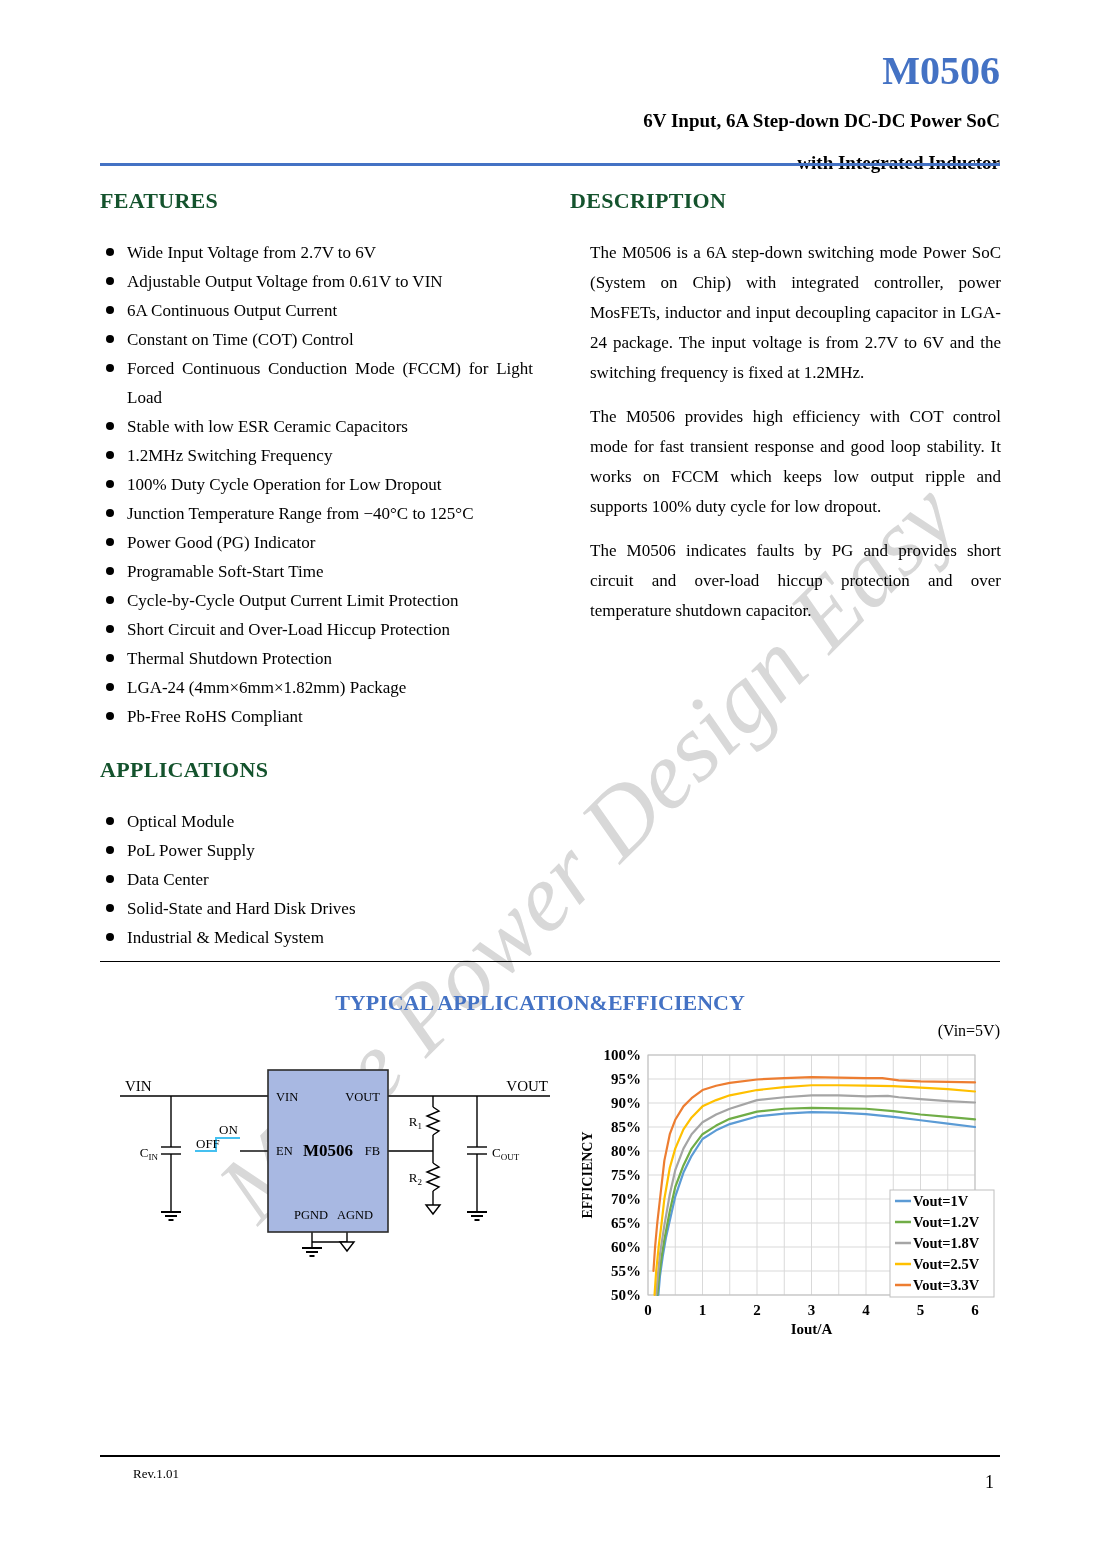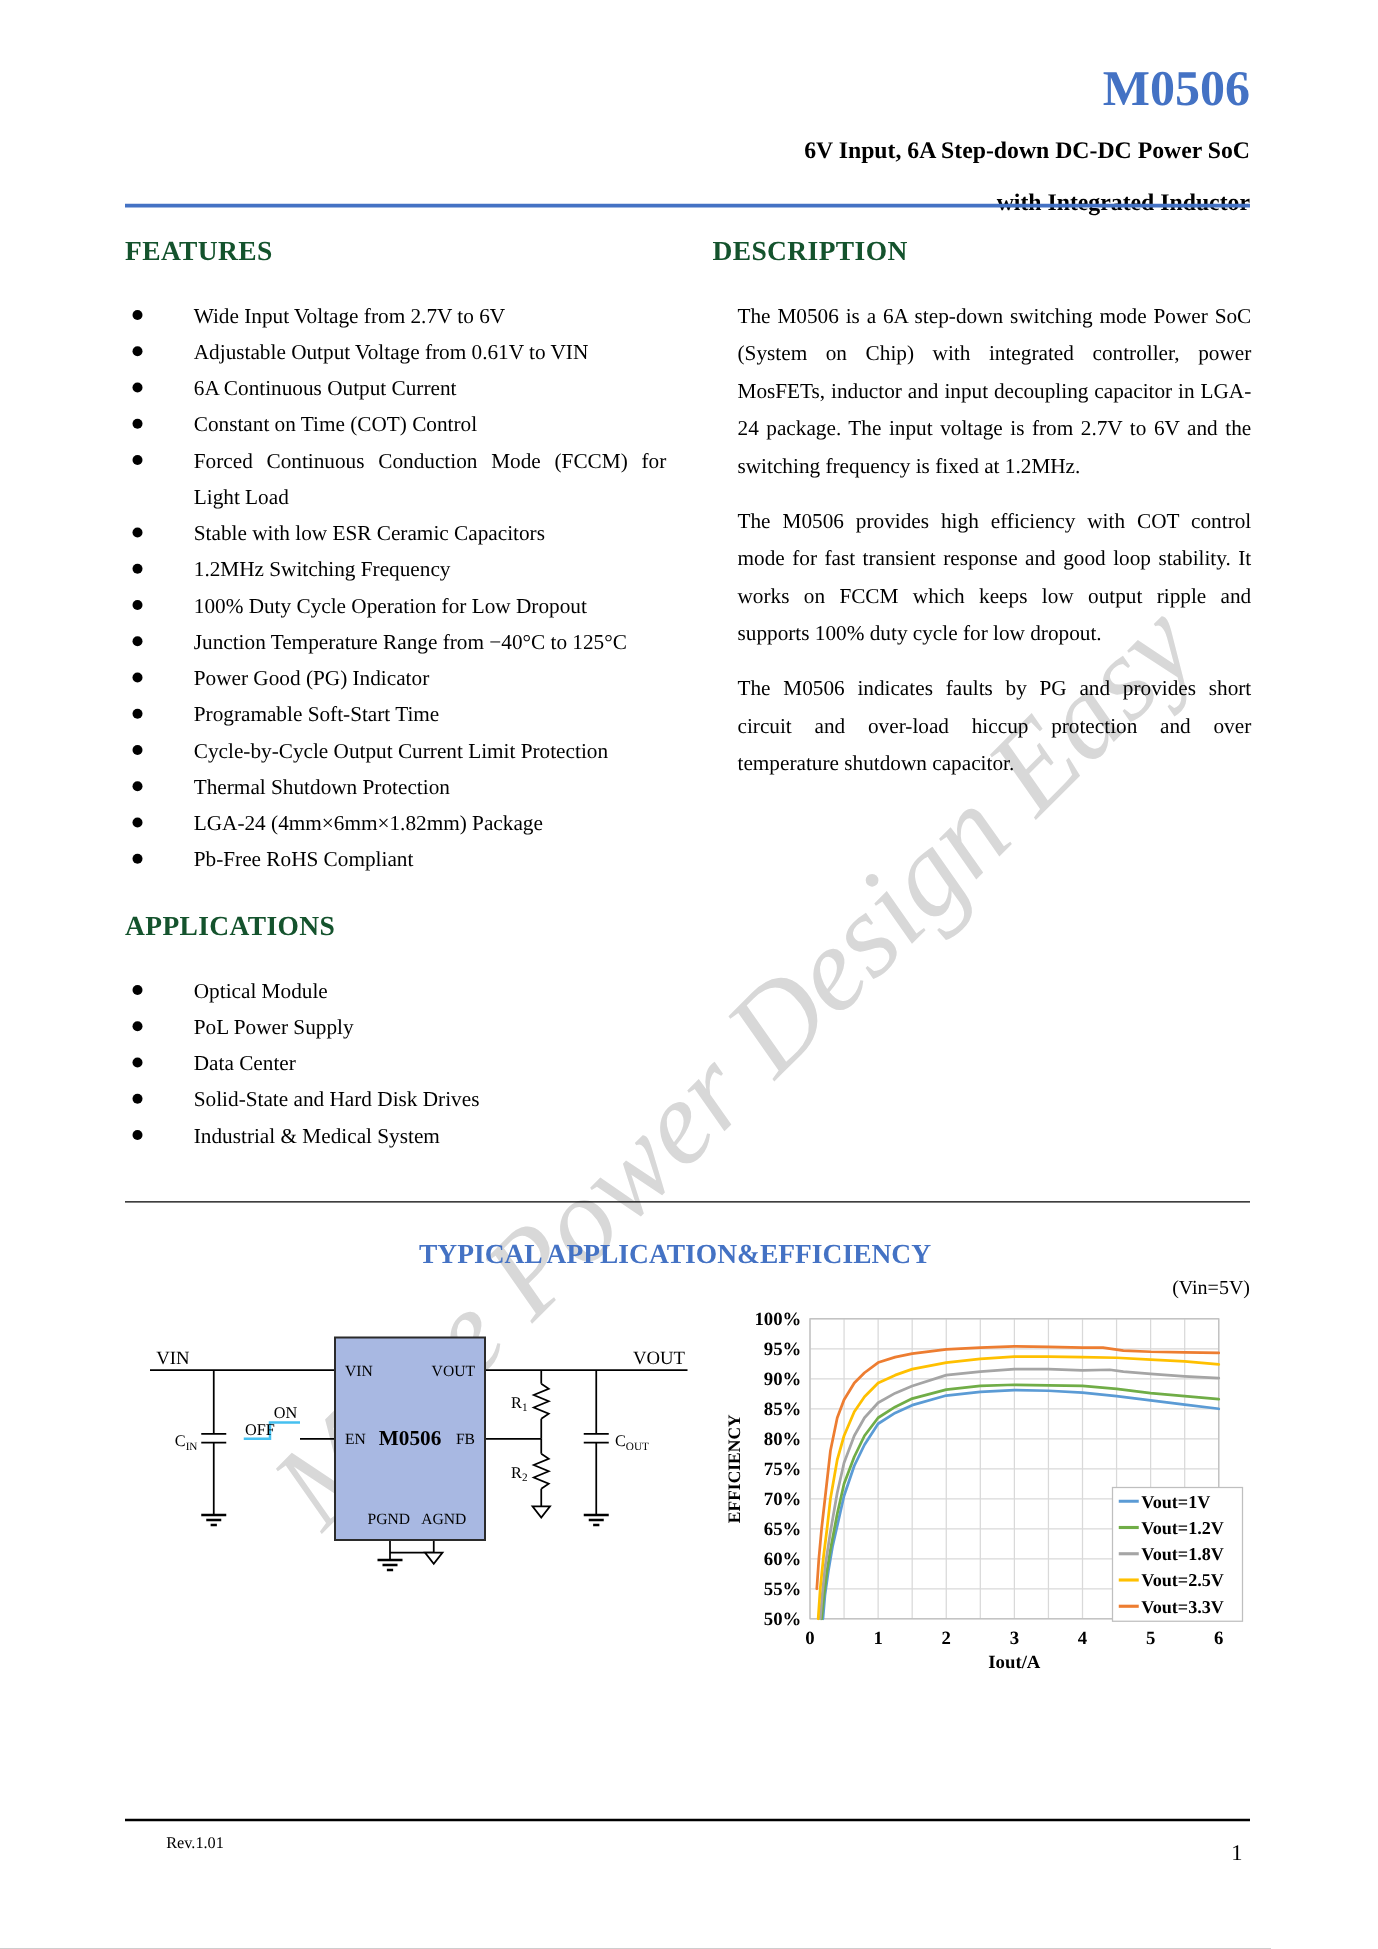--- a/index.html
+++ b/index.html
@@ -24,21 +24,21 @@
 
   
   .col-left  { top:188px; left:100px;  width:433px; }
   .col-right { top:188px; left:570px; width:431px; }
   .section-title { font-size:22px; font-weight:bold; color:#14532d; letter-spacing:.3px; }
   .mt { margin-top:26px; }
 
   ul.bullets { list-style:none; margin:24px 0 0 0; padding:0; font-size:17px; }
   ul.bullets li { display:flex; line-height:29px; }
   ul.bullets .dot { flex:none; width:8px; height:8px; border-radius:50%; background:#000; margin:10px 13px 0 6px; }
-  ul.bullets .li-text { flex:1; text-align:justify;margin-left:28px; }
+  ul.bullets .li-text { flex:1; text-align:justify; }
 
   .desc-wrap { margin-top:24px;margin-left:20px; }
   .desc-wrap p { font-size:17px; line-height:30px; text-align:justify; margin:0 0 14px 0; }
 
   .rule-thin { top:961px; left:100px; width:900px; height:1px; background:#000; }
   .typical-title { top:990px; left:0; width:1080px; text-align:center;
                    font-size:22px; font-weight:bold; color:#4472C4; }
   .vin-note { top:1022px; right:102px; font-size:16px;padding-left:35px; }
 
   .circuit-svg { top:1060px; left:100px; }
@@ -114,20 +114,24 @@
           <span class="dot"></span>
           <span class="li-text">Power Good (PG) Indicator</span>
         </li>
         <li>
           <span class="dot"></span>
           <span class="li-text">Programable Soft-Start Time</span>
         </li>
         <li>
           <span class="dot"></span>
           <span class="li-text">Cycle-by-Cycle Output Current Limit Protection</span>
+        </li>
+        <li>
+          <span class="dot"></span>
+          <span class="li-text">Short Circuit and Over-Load Hiccup Protection</span>
         </li>
         <li>
           <span class="dot"></span>
           <span class="li-text">Thermal Shutdown Protection</span>
         </li>
         <li>
           <span class="dot"></span>
           <span class="li-text">LGA-24 (4mm×6mm×1.82mm) Package</span>
         </li>
         <li>

